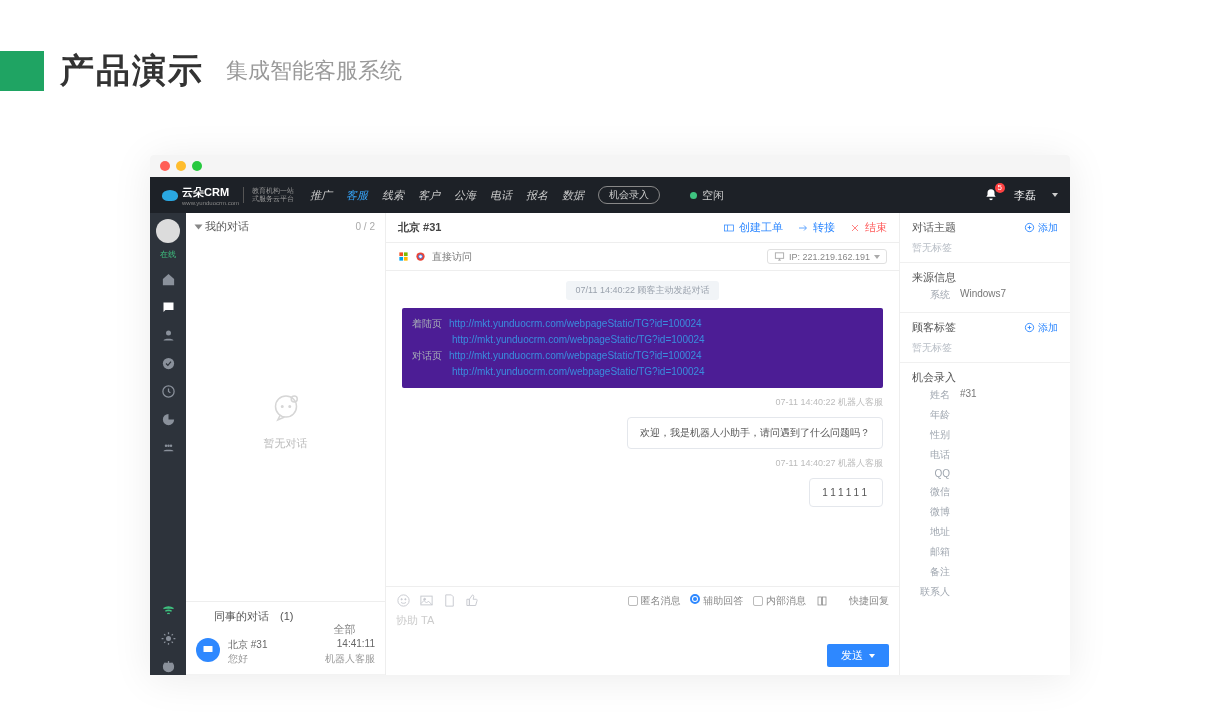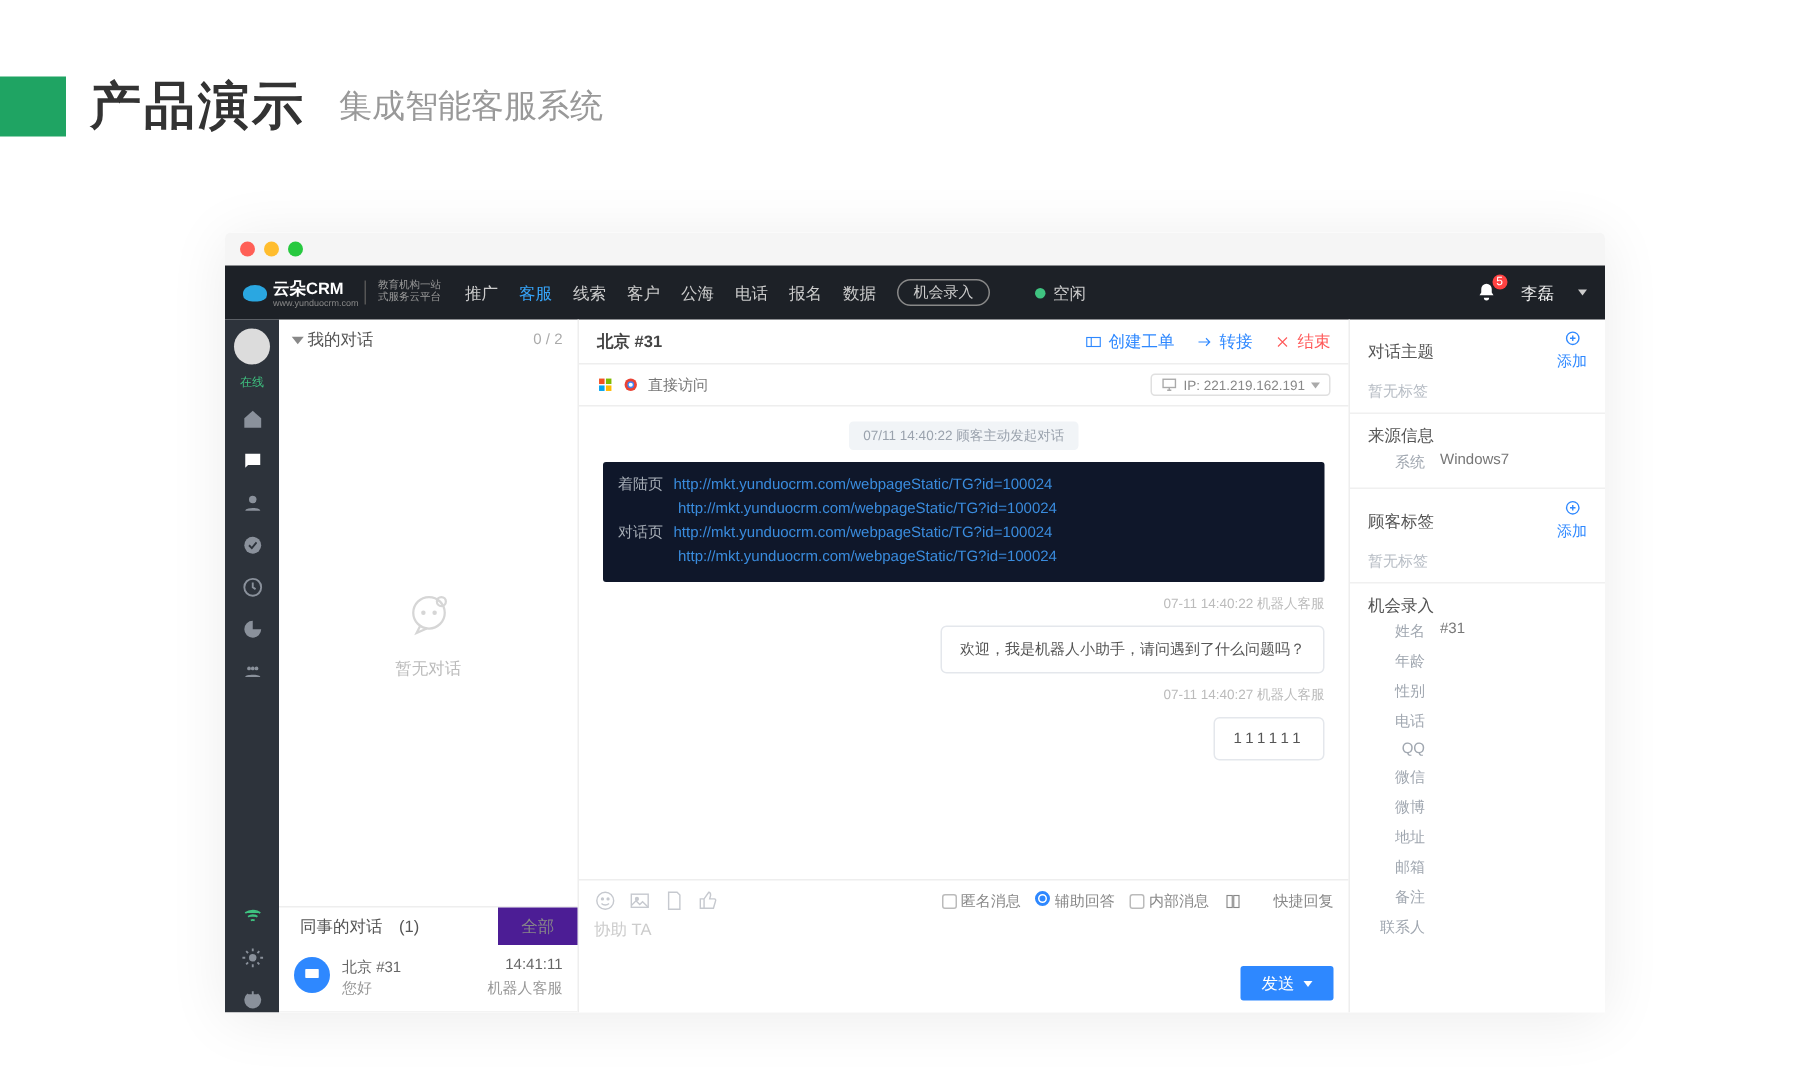--- a/index.html
+++ b/index.html
@@ -12,21 +12,21 @@
   .app-window { position:absolute; left:150px; top:155px; width:920px; height:520px; background:#fff; box-shadow:0 4px 40px rgba(0,0,0,.08); border-radius:4px 4px 0 0; overflow:hidden;}
   .traffic { height:22px; background:#f5f5f5; padding:5px 10px; display:flex; gap:6px; align-items:center;}
   .traffic span { width:10px; height:10px; border-radius:50%; display:inline-block;}
   .t-red{background:#ff5f56;} .t-yellow{background:#ffbd2e;} .t-green{background:#27c93f;}
   .topnav { height:36px; background:#1d2127; display:flex; align-items:center; color:#ccc; font-size:11px; padding:0 12px;}
   .logo { display:flex; align-items:center; gap:4px; margin-right:8px;}
   .logo-cloud { width:16px; height:11px; background:#2aa7e1; border-radius:50% 50% 40% 40%;}
   .logo-text { color:#fff; font-size:11px; font-weight:600;}
   .logo-sub { border-left:1px solid #555; padding-left:8px; color:#999; font-size:7px; line-height:8px;}
   .nav-tabs { display:flex; gap:14px; margin-left:8px;}
-  .nav-tab { color:#ccc; cursor:pointer;}
+  .nav-tab { color:#ccc; cursor:pointer;font-style:italic;}
   .nav-tab.active { color:#36a3f7; }
   .rec-btn { margin-left:14px; border:1px solid #888; border-radius:10px; padding:1px 10px; font-size:10px; }
   .status-dot { margin-left:30px; width:7px; height:7px; border-radius:50%; background:#3fc380; display:inline-block;}
   .status-txt { margin-left:5px; color:#ccc; }
   .nav-right { margin-left:auto; display:flex; align-items:center; gap:16px;}
   .bell { position:relative; width:14px; height:14px; }
   .bell svg { width:14px; height:14px; fill:#fff;}
   .badge { position:absolute; top:-5px; right:-7px; background:#ff4242; color:#fff; border-radius:6px; font-size:8px; padding:0 3px; line-height:10px;}
   .user-name { color:#eee; font-size:11px; }
   .dropdown-caret { width:0; height:0; border-left:3px solid transparent; border-right:3px solid transparent; border-top:4px solid #ccc;}
@@ -40,21 +40,21 @@
   .gap { flex:1; height:10px;}
   .rail-green svg{ fill:#3fc380!important; color:#3fc380;}
   
   .left-panel { width:200px; border-right:1px solid #eee; display:flex; flex-direction:column; font-size:11px; color:#555;}
   .sect-head { display:flex; align-items:center; padding:6px 10px; justify-content:space-between;}
   .sect-head .tri { width:0;height:0;border-top:4px solid transparent;border-bottom:4px solid transparent;border-left:5px solid #888; transform:rotate(90deg); margin-right:4px;}
   .sect-title { display:flex; align-items:center;}
   .count{ color:#aaa; font-size:10px;}
   .empty-area { flex:1; display:flex; flex-direction:column; align-items:center; justify-content:center; color:#bbb; gap:10px;}
   .empty-area svg{ width:36px; height:36px; stroke:#d6d6d6; fill:none; stroke-width:2;}
-  .sect2 { display:flex; align-items:center; justify-content:space-between; padding:0; height:26px; border-top:1px solid #eee; }
+  .sect2 { display:flex; align-items:center; justify-content:space-between; padding:14px; height:26px; border-top:1px solid #eee; }
   .sect2-left{ display:flex; align-items:center; padding-left:10px; gap:4px;}
   .sect2 .all-btn { background:#4c1d95; color:#888; width:53px; text-align:center; height:100%; line-height:26px;}
   .conv-item { display:flex; padding:8px 10px; gap:8px; border-bottom:1px solid #f3f3f3;}
   .conv-avatar { width:24px; height:24px; border-radius:50%; background:#2e88ff; display:flex; align-items:center; justify-content:center;}
   .conv-avatar svg{ width:12px; height:12px; fill:#fff;}
   .conv-text{ flex:1; }
   .conv-row1{ display:flex; justify-content:space-between; color:#666; font-size:10px;}
   .conv-row2{ display:flex; justify-content:space-between; color:#999; font-size:10px;}
   
   .mid-panel { flex:1; display:flex; flex-direction:column; border-right:1px solid #eee;}
@@ -63,21 +63,21 @@
   .mid-act { color:#2e88ff; display:flex; align-items:center; gap:4px; cursor:pointer;}
   .mid-act.end { color:#ff5a5a;}
   .mid-act svg{ width:12px;height:12px; fill:none; stroke:currentColor; stroke-width:1.5;}
   .mid-meta { border-bottom:1px solid #eee; padding:6px 12px; font-size:10px; color:#777; display:flex; flex-direction:column; gap:4px;}
   .meta-row{display:flex; align-items:center; gap:6px;}
   .meta-row svg{width:11px;height:11px;}
   .ip-pill{ margin-left:auto; border:1px solid #e0e0e0; border-radius:3px; padding:1px 6px; font-size:9px; color:#888; display:flex; align-items:center; gap:4px;}
   .link { color:#3a8cde; }
   .chat-body { flex:1; overflow:auto; padding:10px 16px; font-size:10px; color:#777; display:flex; flex-direction:column; gap:8px;}
   .sys-pill { align-self:center; background:#f1f4f7; color:#9aa2ad; padding:3px 10px; border-radius:3px; font-size:9px;}
-  .ref-box { background:#0f172a; padding:8px 10px; border-radius:2px; color:#8f97a0; line-height:1.6;}
+  .ref-box { background:#4c1d95; padding:8px 10px; border-radius:2px; color:#8f97a0; line-height:1.6;}
   .ref-box .lbl{ color:#a7aeb7; margin-right:7px;}
   .ts{ font-size:9px; color:#bbb; align-self:flex-end;}
   .bubble{ align-self:flex-end; border:1px solid #e4e7ec; border-radius:4px; padding:8px 12px; max-width:70%; color:#555;}
   .composer{ border-top:1px solid #eee; padding:6px 10px 8px; font-size:10px; }
   .comp-top{ display:flex; align-items:center; gap:10px; color:#aaa;}
   .comp-icons{ display:flex; gap:8px;}
   .comp-icons svg{width:15px;height:15px; stroke:#c6c9cf; fill:none; stroke-width:1.5;}
   .comp-opts{ margin-left:auto; display:flex; gap:10px; align-items:center; font-size:10px; color:#888;}
   .chk{ width:10px;height:10px;border:1px solid #bbb; border-radius:2px; display:inline-block; vertical-align:middle;}
   .radio-on{ width:10px;height:10px;border:2px solid #2e88ff; border-radius:50%; display:inline-block; position:relative;}
@@ -85,21 +85,21 @@
   .quick svg{width:12px;height:12px;stroke:#888;fill:none;stroke-width:1.5;}
   .comp-input{ width:100%; border:none; outline:none; padding:6px 0 18px; font-size:11px; color:#777;}
   .comp-input::placeholder{color:#ccc;}
   .send-row{ display:flex; justify-content:flex-end;}
   .send-btn{ background:#2e88ff; color:#fff; padding:4px 14px; border-radius:2px; font-size:11px;}
   .dd-caret{width:0;height:0;border-left:3px solid transparent;border-right:3px solid transparent; border-top:4px solid #fff; margin-left:6px; display:inline-block; vertical-align:middle;}
   
   .right-panel{ width:170px; font-size:11px; color:#666; }
   .r-section{ padding:7px 12px; border-bottom:1px solid #f0f0f0;}
   .r-head{ display:flex; justify-content:space-between; align-items:center; color:#555;}
-  .r-add{ color:#2e88ff; font-size:10px; display:flex; align-items:center; gap:3px;flex-direction:column;}
+  .r-add{ color:#2e88ff; font-size:10px; display:flex; align-items:center; gap:3px;}
   .r-add svg{width:11px;height:11px;stroke:#2e88ff;fill:none;stroke-width:2;}
   .muted{ color:#b6bcc4; font-size:10px; padding-top:6px;}
   .info-row{ display:flex; font-size:10px; color:#777; padding:3px 0;}
   .info-k{ width:38px; color:#a0a7b0; text-align:right; margin-right:10px;}
 </style>
 </head>
 <body>
 
 <div class="slide">
   <div class="title-row">

